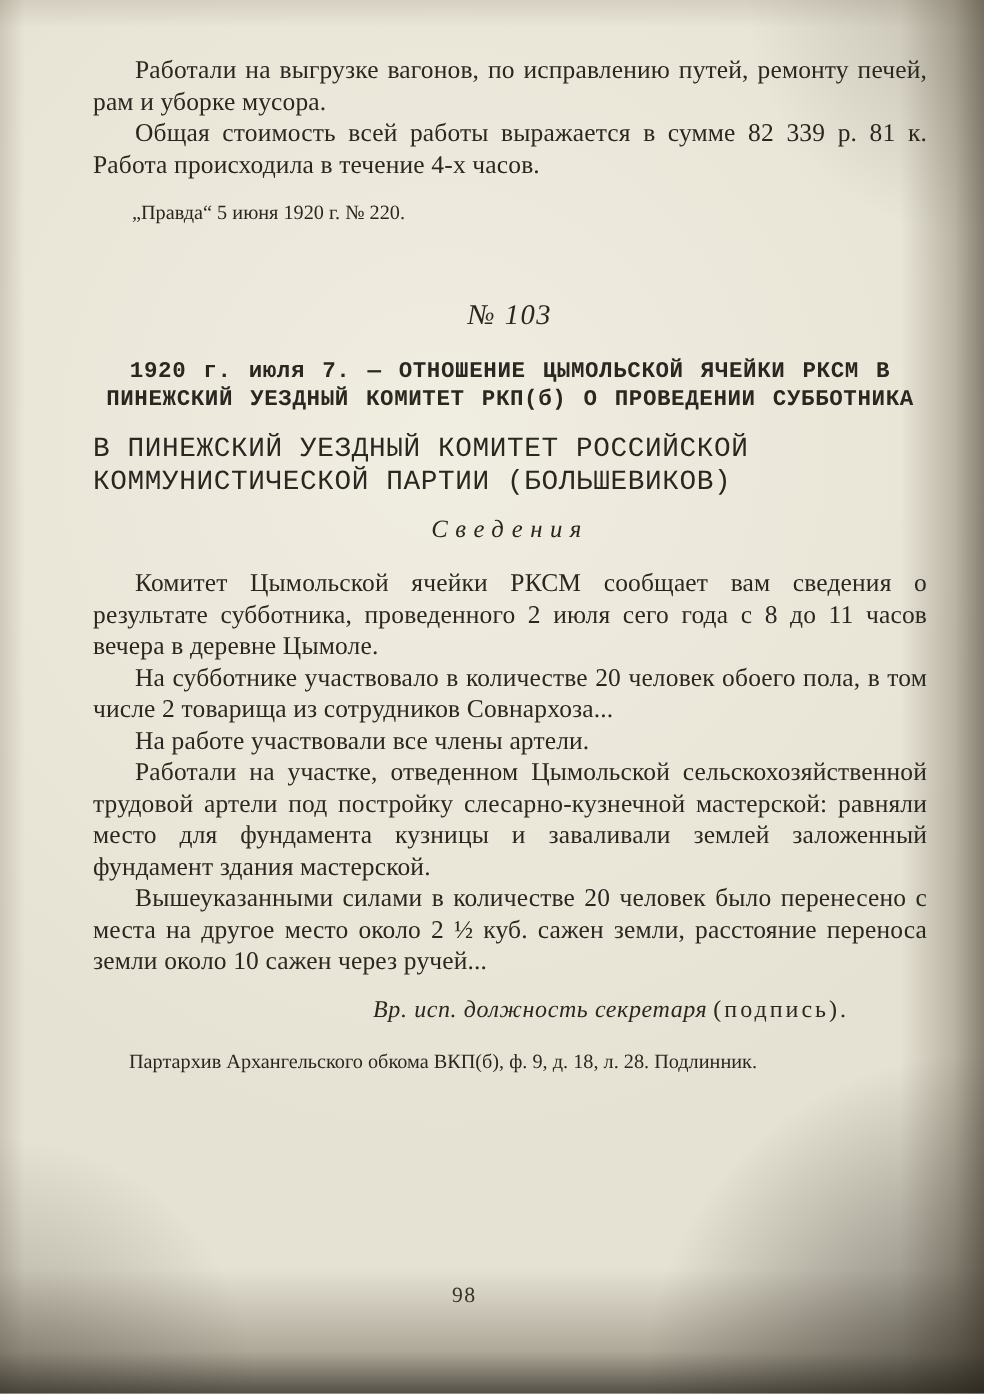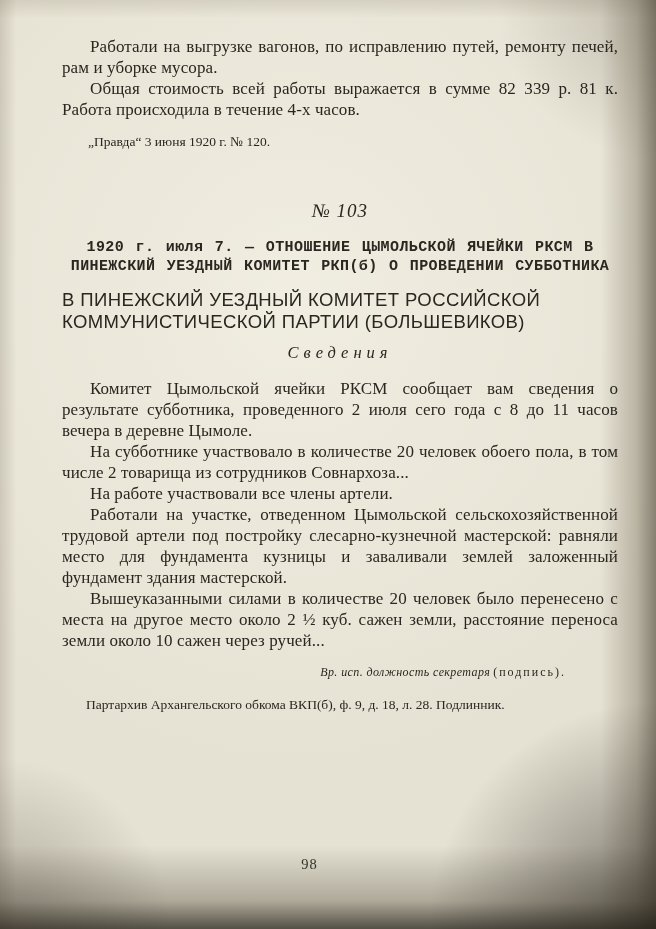--- a/index.html
+++ b/index.html
@@ -61,42 +61,42 @@
     font-weight: bold;
     font-size: 15px;
     line-height: 19px;
     text-align: center;
     letter-spacing: 0.4px;
     word-spacing: 2px;
   }
 
   .addressee {
     margin-top: 13px;
-    font-family: Liberation Sans, sans-serif;
+    font-family: Liberation Mono, monospace;
     font-weight: normal;
     font-size: 18.5px;
     line-height: 22px;
     text-align: left;
     letter-spacing: 0.4px;
   }
 
   .subtitle {
     margin-top: 10px;
     margin-bottom: 15px;
     text-align: center;
     font-size: 16.5px;
     letter-spacing: 5px;
     font-style: italic;
   }
 
   .signature-line {
     margin-top: 14px;
     text-align: right;
     padding-right: 52px;
-    font-size: 12px;
+    font-size: 16px;
   }
   .sig-role { font-style: italic; letter-spacing: 0.4px; }
   .sig-note { font-style: normal; letter-spacing: 2px; }
 
   .archive-note {
     margin-top: 16px;
     font-size: 13.5px;
     line-height: 18px;
     text-indent: 24px;
     text-align: justify;
@@ -117,21 +117,21 @@
 </head>
 <body>
 
 <div class="scan">
   <div class="content">
 
     <p class="body-text indent">Работали на выгрузке вагонов, по исправлению путей, ремонту печей, рам и уборке мусора.</p>
 
     <p class="body-text indent">Общая стоимость всей работы выражается в сумме 82 339 р. 81 к. Работа происходила в течение 4-х часов.</p>
 
-    <p class="source-note">„Правда“ 3 июня 1920 г. № 120.</p>
+    <p class="source-note">„Правда“ 5 июня 1920 г. № 220.</p>
 
     <div class="doc-number">№ 103</div>
 
     <h2 class="doc-heading">1920 г. июля 7. — ОТНОШЕНИЕ ЦЫМОЛЬСКОЙ ЯЧЕЙКИ РКСМ В ПИНЕЖСКИЙ УЕЗДНЫЙ КОМИТЕТ РКП(б) О ПРОВЕДЕНИИ СУББОТНИКА</h2>
 
     <h3 class="addressee">В ПИНЕЖСКИЙ УЕЗДНЫЙ КОМИТЕТ РОССИЙСКОЙ КОММУНИСТИЧЕСКОЙ ПАРТИИ (БОЛЬШЕВИКОВ)</h3>
 
     <div class="subtitle">Сведения</div>
 
     <p class="body-text indent">Комитет Цымольской ячейки РКСМ сообщает вам сведения о результате субботника, проведенного 2 июля сего года с 8 до 11 часов вечера в деревне Цымоле.</p>

